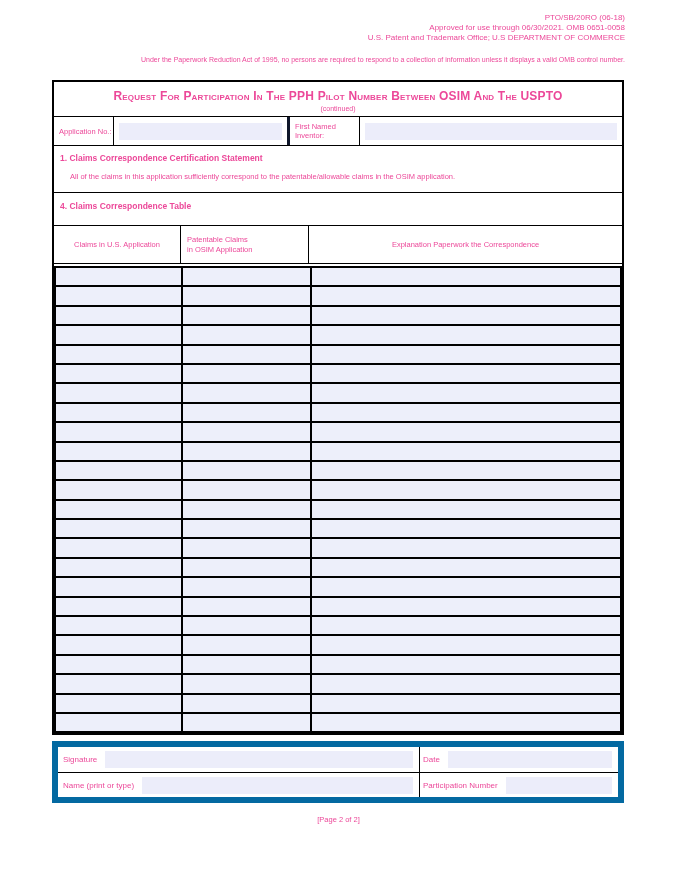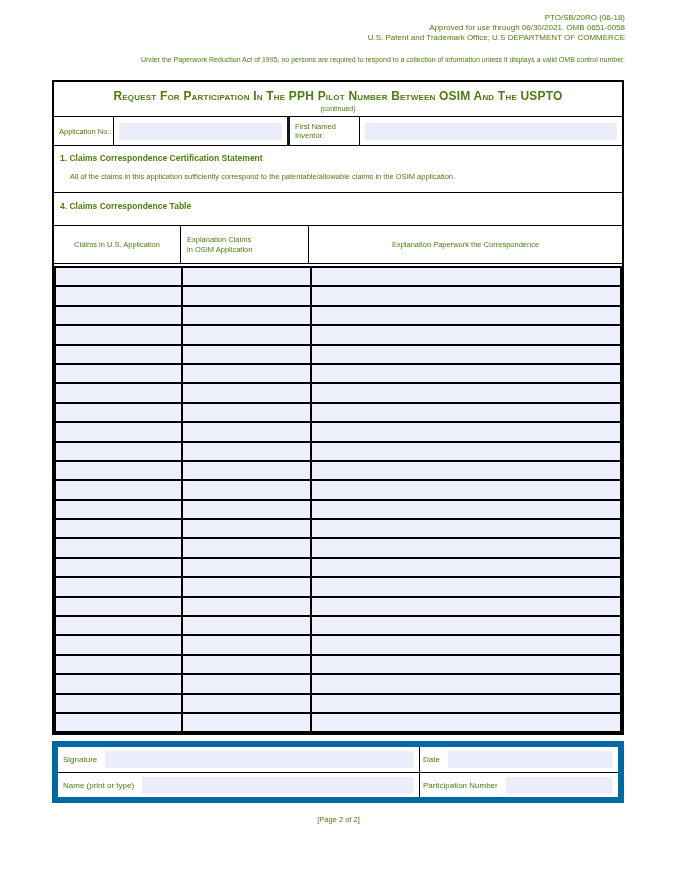--- a/index.html
+++ b/index.html
@@ -1,21 +1,21 @@
 <!DOCTYPE html>
 <html style="--field-bg: #ECEDFA; --row-bg: #EDEFFA;"><head>
 <meta charset="utf-8">
 <style>
   * { margin:0; padding:0; box-sizing:border-box; }
   html,body { background:#ffffff; }
   .page {
     position:relative;
     width:677px; height:878px;
     background:#fff;
-    color:#4d7c0f;
+    color:#ec4899;
     font-family:"Liberation Sans", sans-serif;
     overflow:hidden;
   }
   
   .top-header {
     position:absolute; top:13px; right:52px;
     text-align:right; font-size:8px; line-height:10px;
   }
   .paperwork-notice {
     position:absolute; top:56px; right:52px;
@@ -151,21 +151,21 @@
       <div class="sec-body">All of the claims in this application sufficiently correspond to the patentable/allowable claims in the OSIM application.</div>
     </div>
 
     <div class="section4">
       <div class="sec-heading">4. Claims Correspondence Table</div>
     </div>
 
     <div class="thead">
       <div class="th th-col1">Claims in U.S. Application</div>
       <div class="th th-col2">
-        <span>Explanation Claims</span>
+        <span>Patentable Claims</span>
         <span>in OSIM Application</span>
       </div>
       <div class="th th-col3">Explanation Paperwork the Correspondence</div>
     </div>
 
     <div class="dtable">
         <div class="drow">
           <div class="dcell"></div>
           <div class="dcell"></div>
           <div class="dcell"></div>

